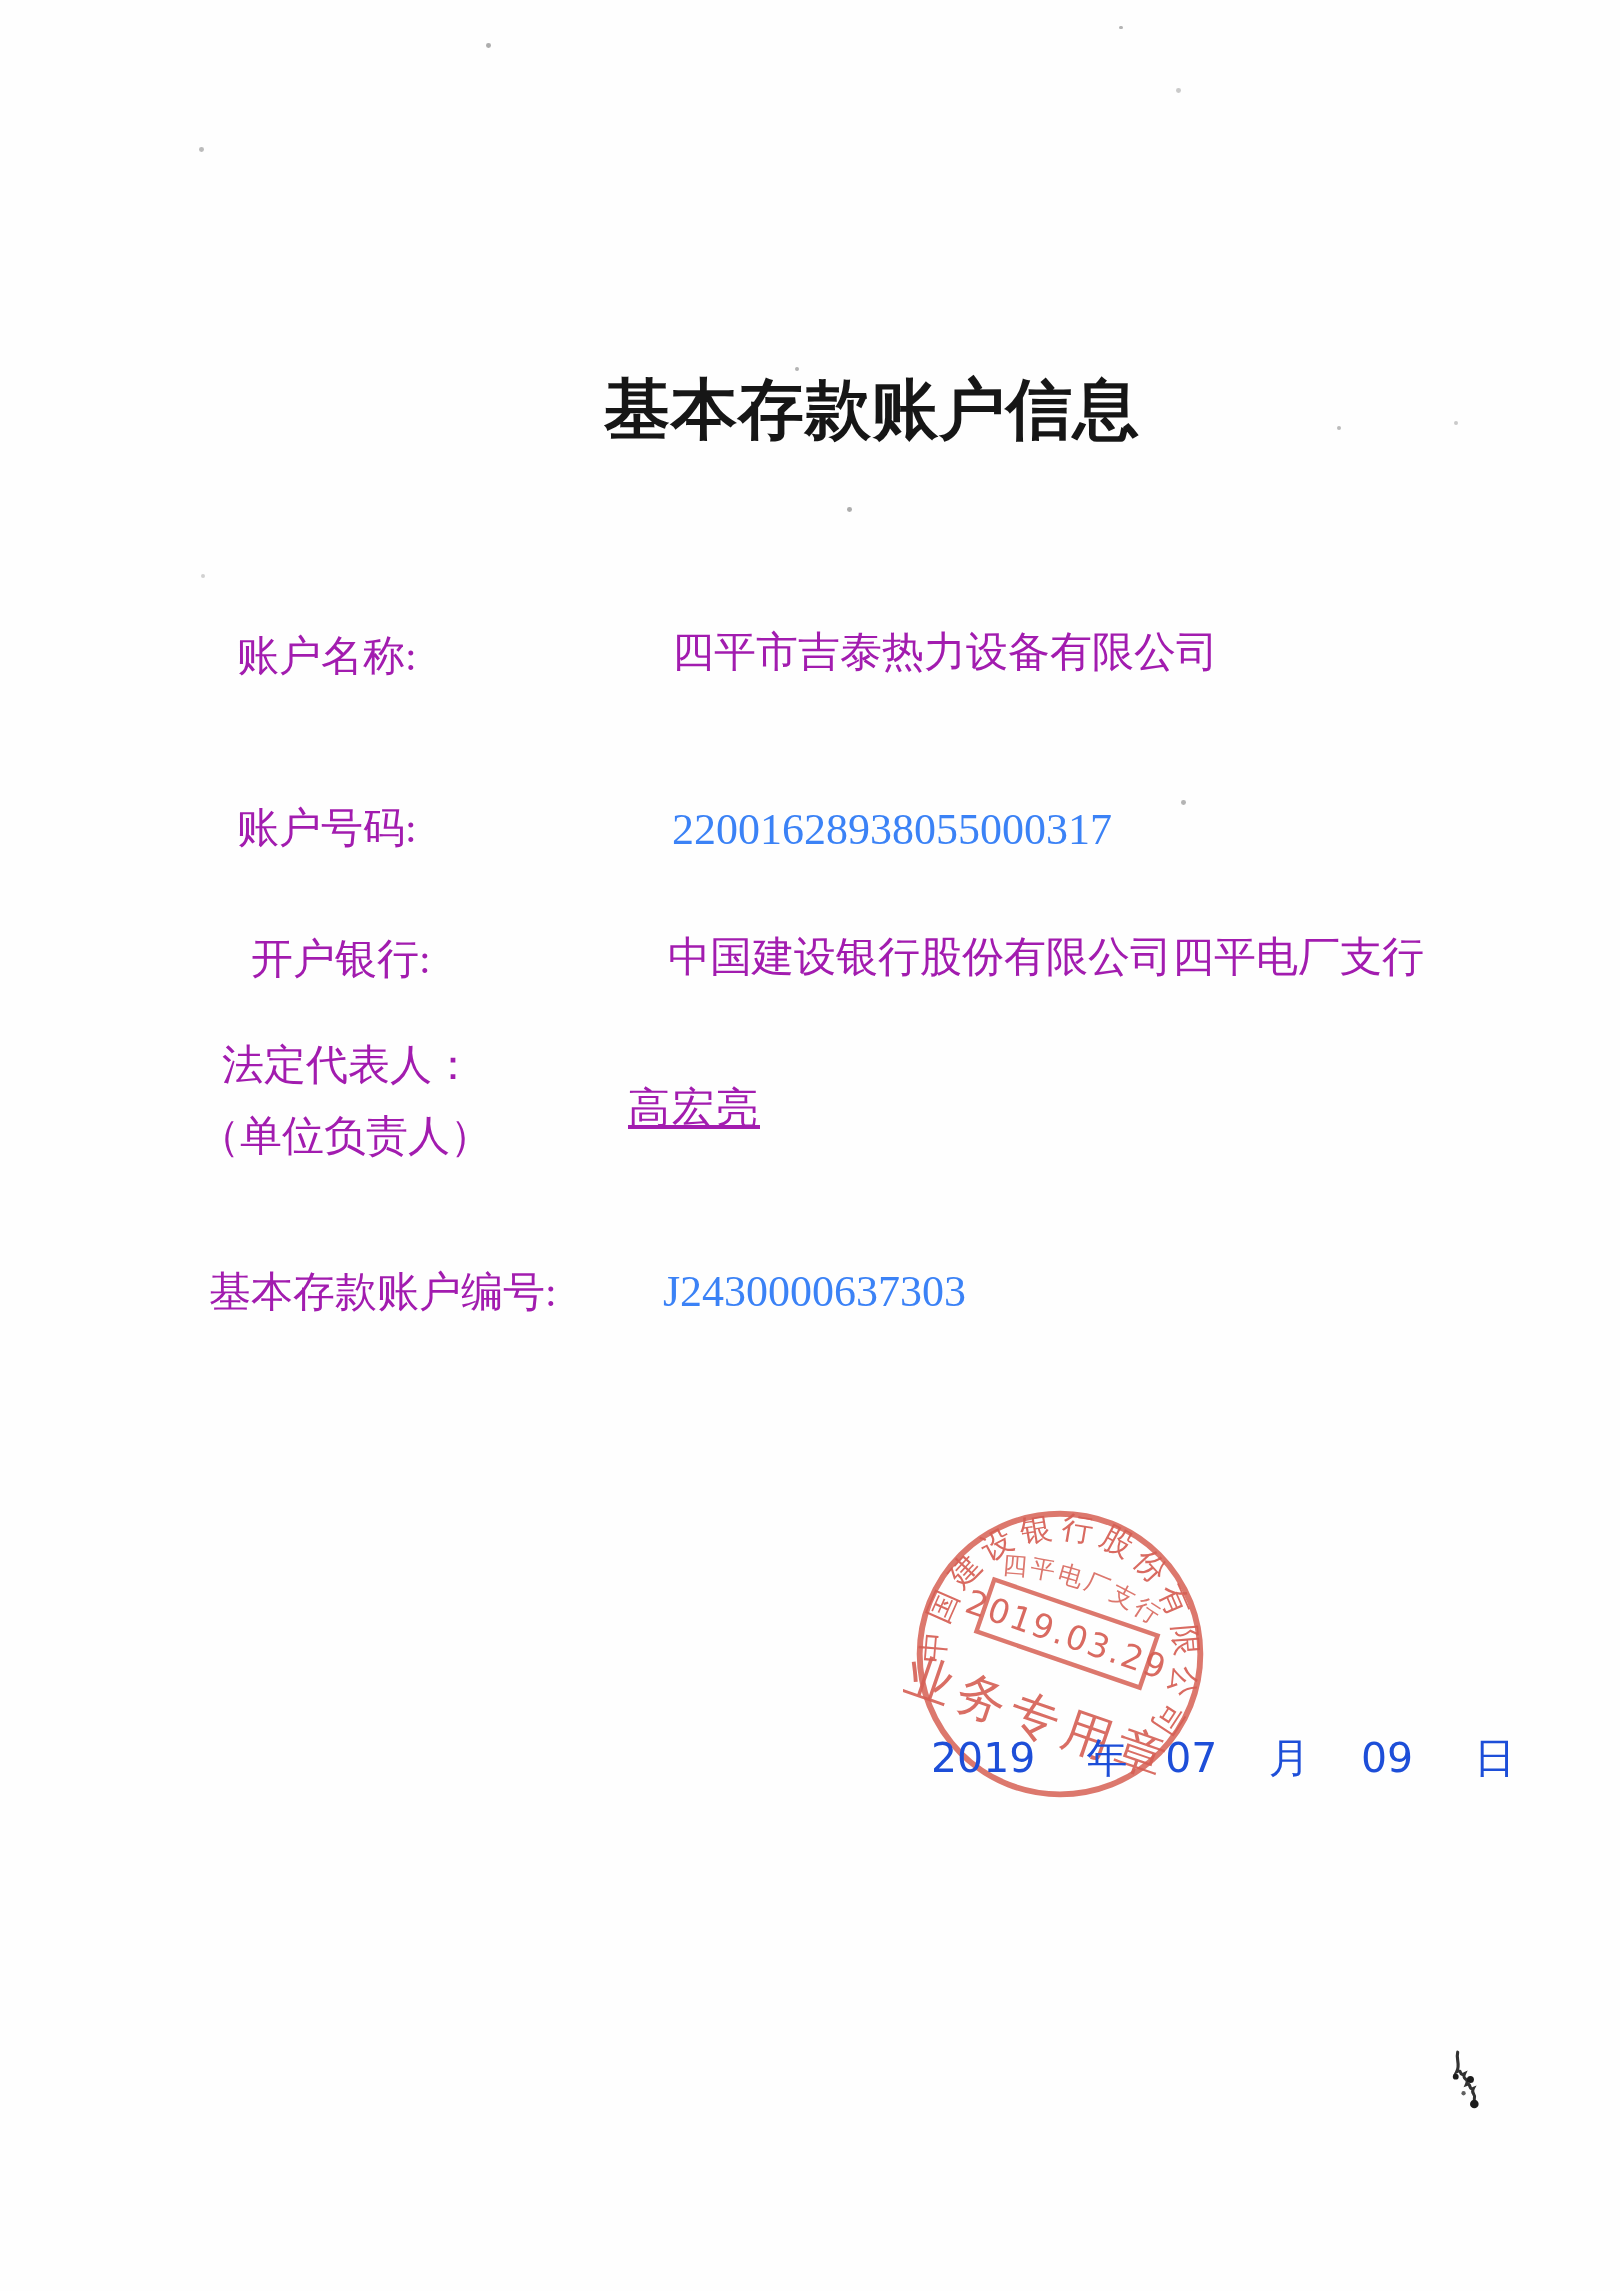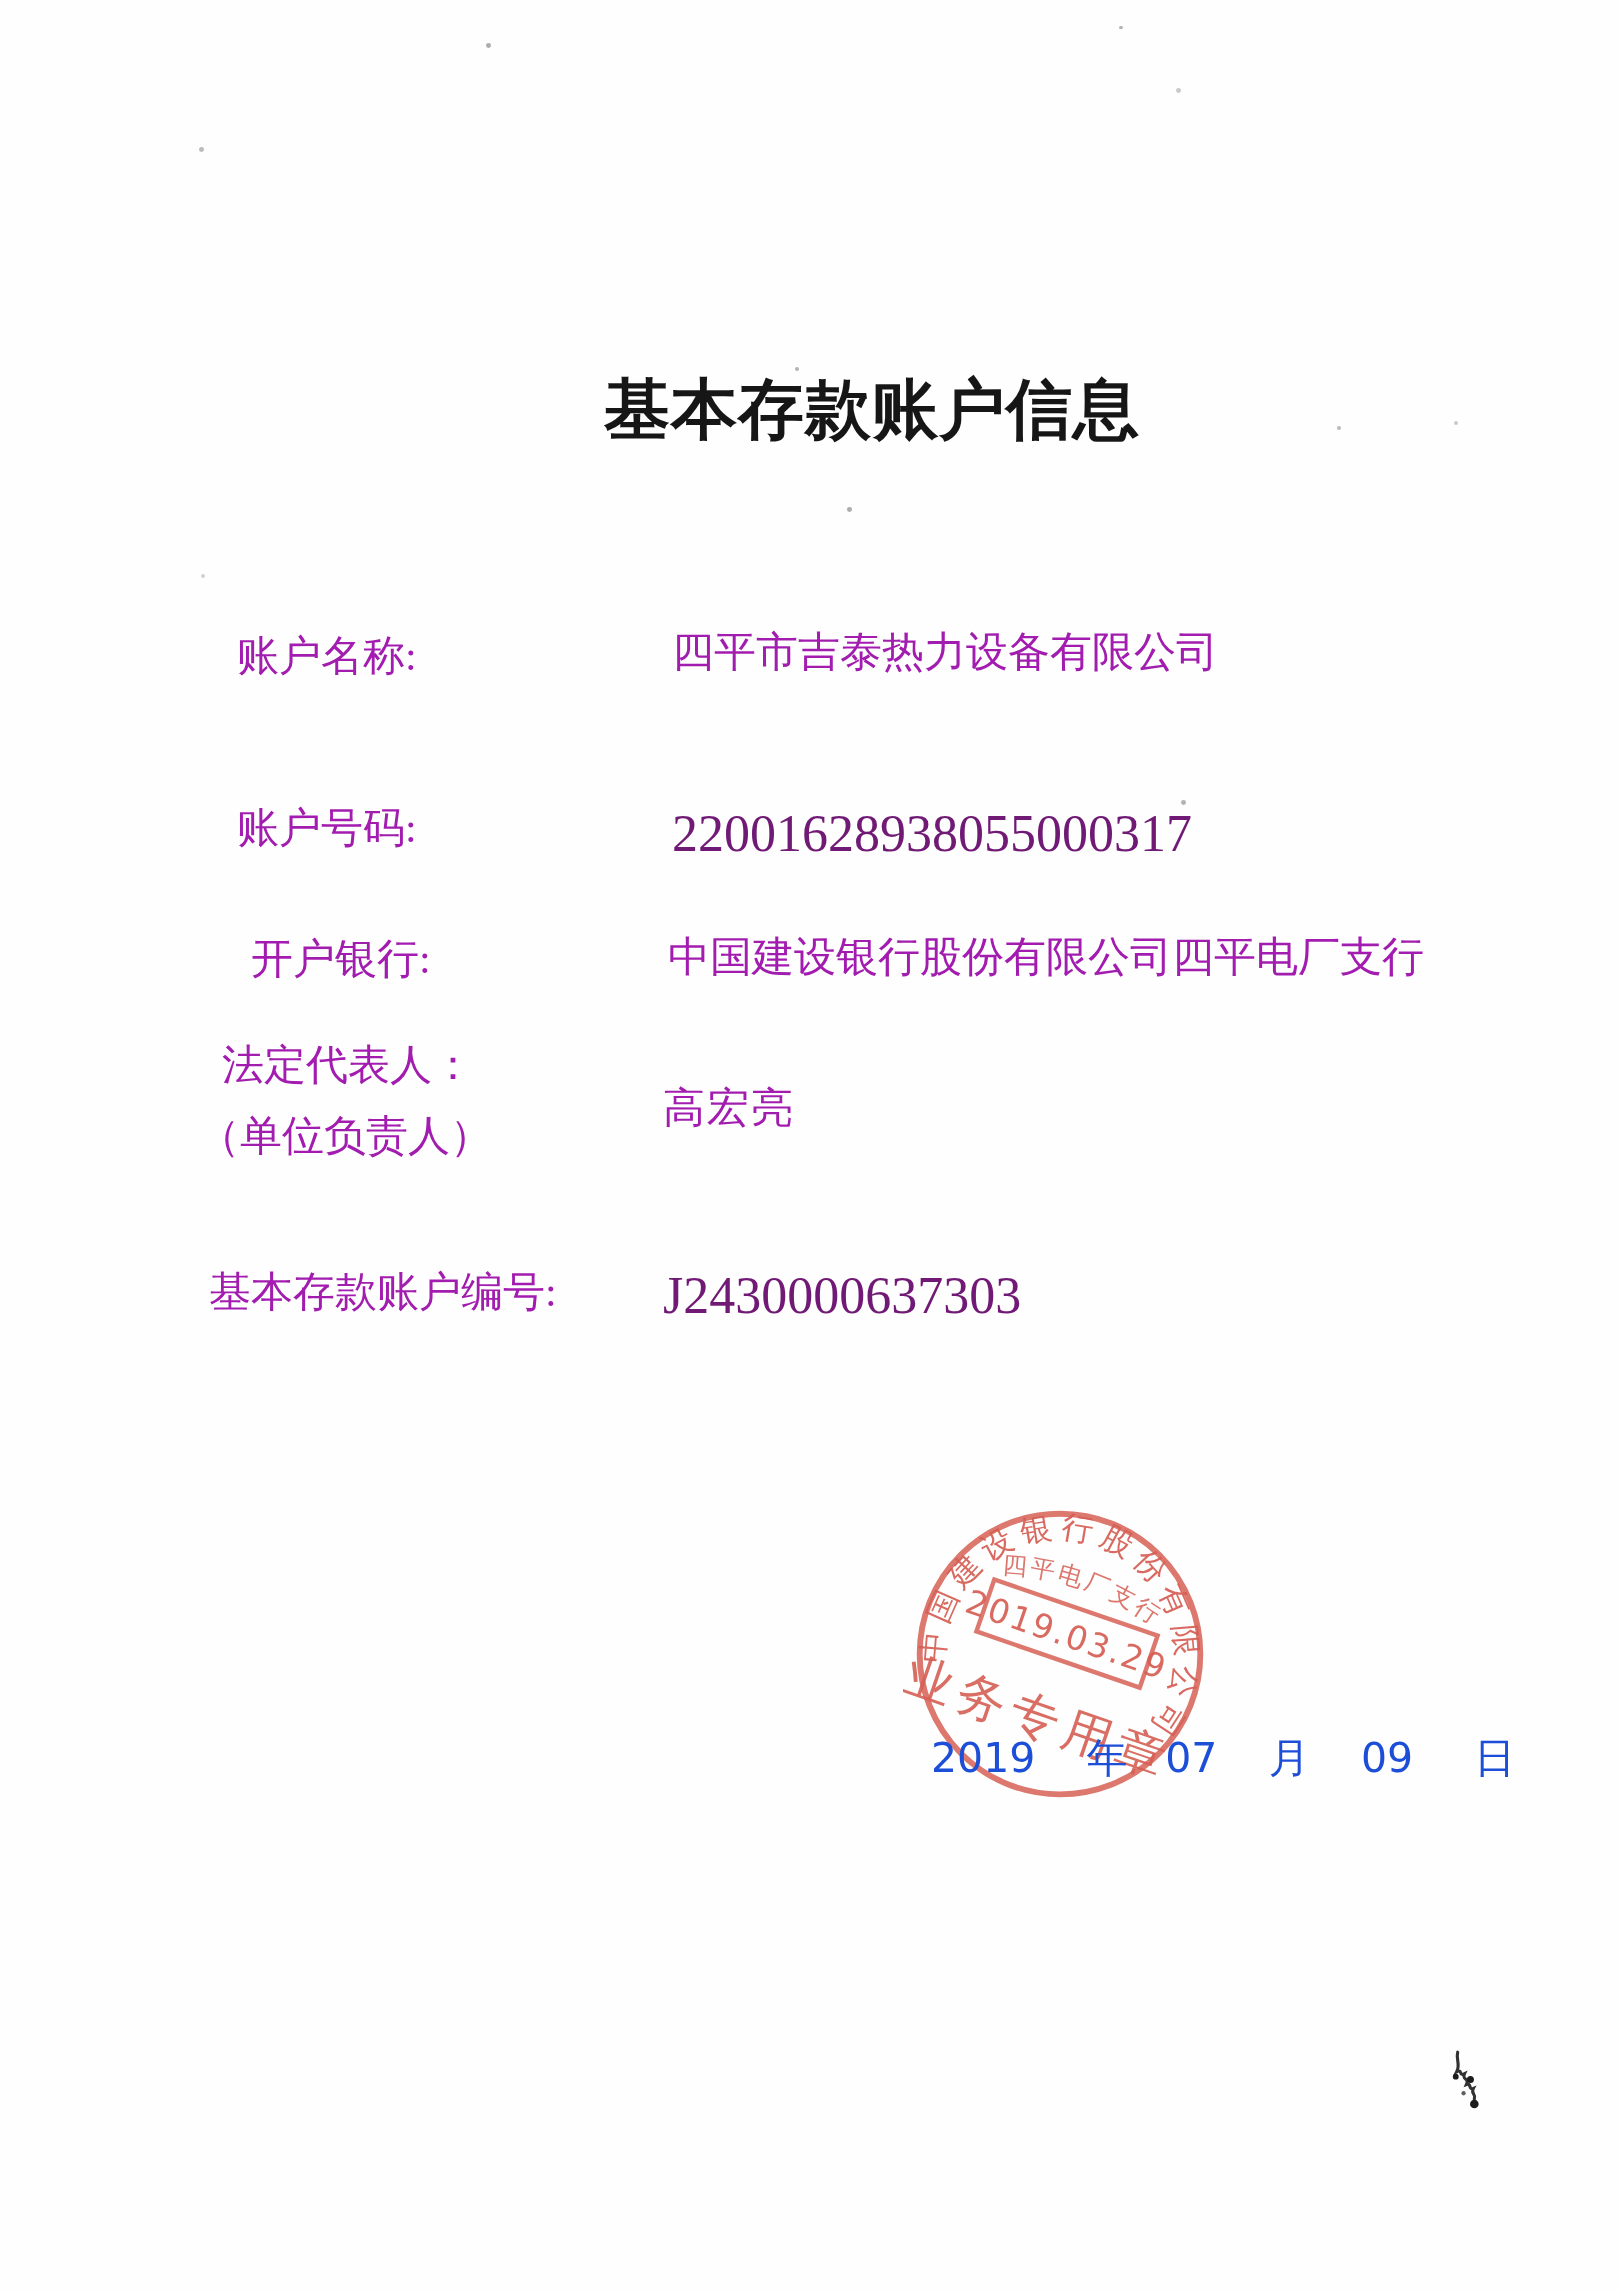--- a/index.html
+++ b/index.html
@@ -23,23 +23,23 @@
     white-space: nowrap;
     color: #161616;
   }
   .field-label, .field-value {
     position: absolute;
     font-size: 42px;
     white-space: nowrap;
     color: #a21caf;
   }
   .field-value.num {
-    font-size: 52px;
+    font-size: 44px;
     letter-spacing: 0px;
-    color: #701a75;
+    color: #3b82f6;
   }
   .date-line {
     position: absolute;
     top: 1731px;
     left: 931px;
     font-size: 41px;
     white-space: nowrap;
     color: #1d4ed8;
     z-index: 5;
   }
@@ -78,21 +78,21 @@
   <div class="field-value" style="left:672px; top:624px;">四平市吉泰热力设备有限公司</div>
 
   <div class="field-label" style="left:237px; top:800px;">账户号码:</div>
   <div class="field-value num" style="left:672px; top:804px;">22001628938055000317</div>
 
   <div class="field-label" style="left:251px; top:931px;">开户银行:</div>
   <div class="field-value" style="left:668px; top:929px;">中国建设银行股份有限公司四平电厂支行</div>
 
   <div class="field-label" style="left:222px; top:1037px;">法定代表人：</div>
   <div class="field-label" style="left:198px; top:1108px;">（单位负责人）</div>
-  <div class="field-value" style="left:663px; top:1080px; letter-spacing:2px;">高宏亮</div>
+  <div class="field-value" style="left:628px; top:1080px; letter-spacing:2px;text-decoration:underline;">高宏亮</div>
 
   <div class="field-label" style="left:209px; top:1264px;">基本存款账户编号:</div>
   <div class="field-value num" style="left:663px; top:1266px;">J2430000637303</div>
 
   <div class="stamp-wrap">
     <svg width="314" height="314" viewBox="-160 -160 320 320">
       <g opacity="0.88">
         <circle r="143" fill="none" stroke="#cc392c" stroke-width="6" opacity="0.85"></circle>
         <g transform="rotate(19)">
           <path id="ringPath" d="M -106.9 49.9 A 118 118 0 1 1 106.9 49.9" fill="none"></path>

